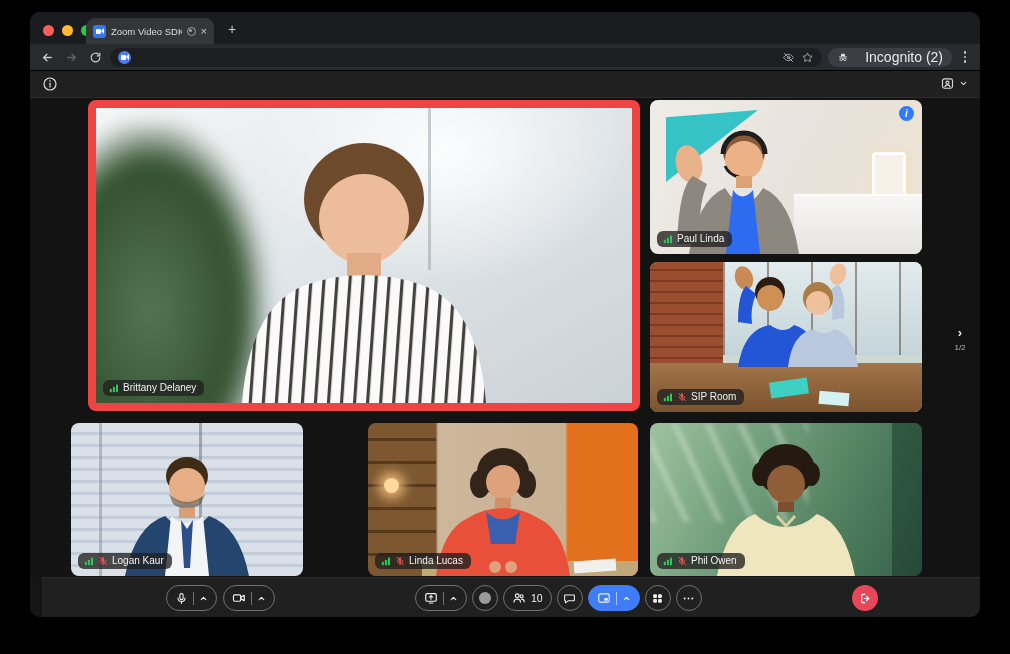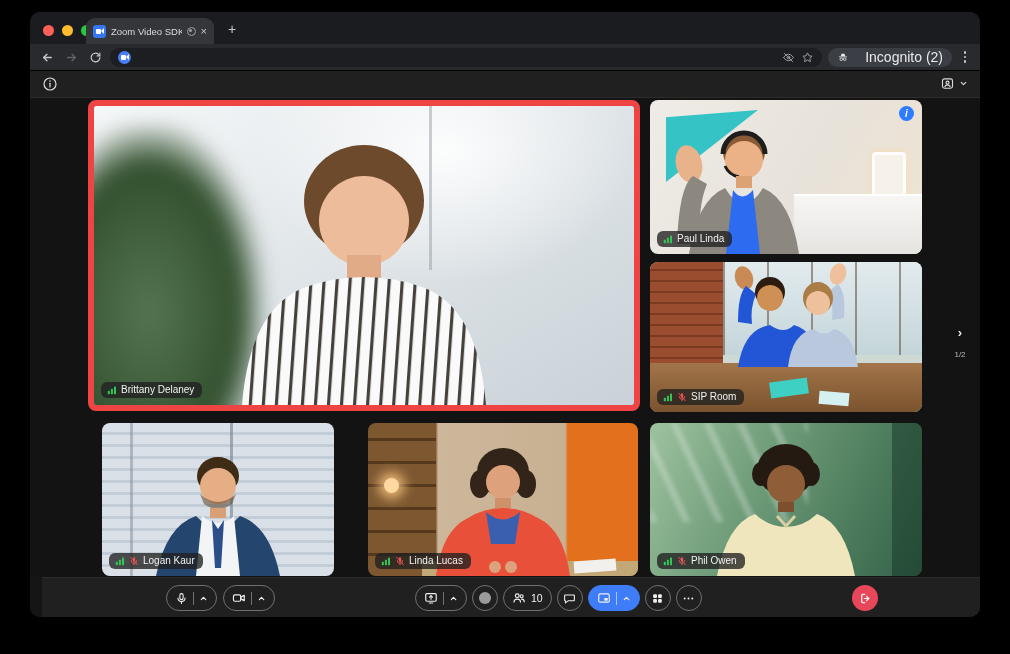--- a/index.html
+++ b/index.html
@@ -45,34 +45,34 @@
   
   .app { flex:1; display:flex; flex-direction:column; background:#151516; border-top:1px solid #000; }
   .app-header { height:27px; background:#202021; position:relative; display:flex; align-items:center;
                 border-bottom:1px solid #2c2c2d; flex:0 0 auto; }
   .info-btn { position:absolute; left:12px; top:5px; color:#dcdcdc; }
   .session-title { width:100%; text-align:center; color:#f2f2f2; font-size:12px; font-weight:bold; }
   .view-select { position:absolute; right:12px; top:5px; display:flex; align-items:center; gap:4px; color:#dcdcdc; }
 
   .stage { position:relative; flex:1; background:#131314; }
   .tile { position:absolute; border-radius:8px; overflow:hidden; background:#222; }
-  .tile.active { border:6px solid #ef4444; }
+  .tile.active { border:8px solid #ef4444; }
   .scene { position:absolute; inset:0; }
   .scene > div { position:absolute; }
   .scene svg { position:absolute; }
 
   .namelabel { position:absolute; left:7px; bottom:7px; display:inline-flex; align-items:center; gap:4px;
                background:rgba(32,32,32,.78); border-radius:6px; padding:3px 8px 3px 6px;
                color:#f2f2f2; font-size:10px; line-height:1; z-index:5; }
   .infobadge { position:absolute; top:6px; right:8px; width:15px; height:15px; border-radius:50%;
                background:#2e7bff; color:#fff; font-size:10px; font-weight:bold; font-style:italic;
                display:flex; align-items:center; justify-content:center; z-index:5; }
   .pager { position:absolute; right:7px; top:228px; width:26px; text-align:center; color:#e8e8e8; }
   .pager .arrow { font-size:13px; font-weight:bold; line-height:1; }
-  .pager .pnum { font-size:8px; color:#b8b8b8; margin-top:11px; }
+  .pager .pnum { font-size:8px; color:#b8b8b8; margin-top:4px; }
 
   
   .sc-brittany { background:linear-gradient(150deg,#f5f7f8 0%,#e3e8eb 40%,#c9d2d8 100%); }
   .b-light { left:30%; top:-30%; width:70%; height:90%; background:radial-gradient(ellipse,rgba(255,255,255,.9),rgba(255,255,255,0) 70%); }
   .b-plant { left:-40px; bottom:-60px; width:210px; height:340px;
              background:radial-gradient(ellipse at 45% 55%,#557552 0%,#32502e 55%,rgba(40,70,40,0) 74%); filter:blur(9px); }
   .b-mullion { left:62%; top:0; width:3px; height:55%; background:rgba(150,160,165,.5); }
 
   .sc-paul { background:linear-gradient(120deg,#efece7 0%,#e7e2da 55%,#f0e4d2 100%); }
   .p-art { left:16px; top:10px; width:92px; height:72px; background:#35c3c6; clip-path:polygon(0 10%,100% 0,0 100%); }
@@ -323,21 +323,21 @@
                   <rect x="9.2" y="3" width="5.6" height="11" rx="2.8" fill="#e85454" stroke="none"></rect>
                   <path d="M5.5 11a6.5 6.5 0 0 0 13 0"></path>
                   <path d="M12 17.5V21"></path>
                   <path d="M4 3l16 18"></path>
                 </svg>
             </span>
             <span>SIP Room</span>
           </div>
         </div>
 
-        <div class="tile" style="left:72px;top:325px;width:232px;height:153px">
+        <div class="tile" style="left:41px;top:325px;width:232px;height:153px">
           <div class="scene sc-logan">
             <div class="g-frame"></div>
             <div class="g-frame2"></div>
             <svg style="left:50%;bottom:0;transform:translateX(-50%)" width="180" height="122" viewBox="0 0 180 122">
               <ellipse cx="90" cy="22" rx="21" ry="19" fill="#3f2c16"></ellipse>
               <circle cx="90" cy="32" r="18" fill="#e6ae84"></circle>
               <path d="M72 40 q18 16 36 0 l-4 10 q-14 10 -28 0 z" fill="#59422c" opacity=".55"></path>
               <rect x="82" y="54" width="16" height="10" fill="#d9a078"></rect>
               <path d="M28 122 q10 -50 40 -60 q10 11 22 11 q12 0 22 -11 q30 10 40 60 z" fill="#24456e"></path>
               <path d="M74 62 q16 14 32 0 l6 60 h-44 z" fill="#f2f4f6"></path>

